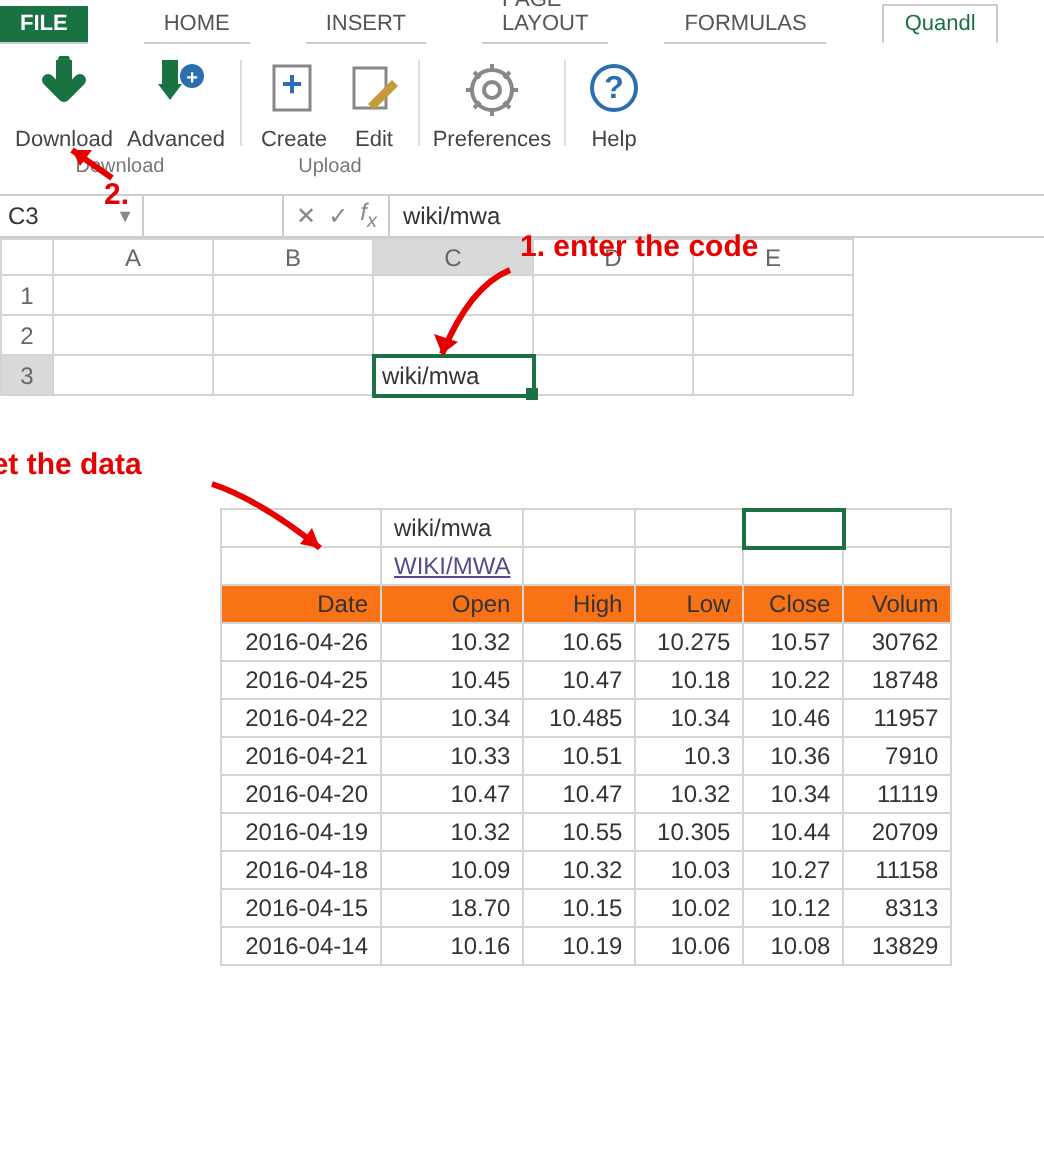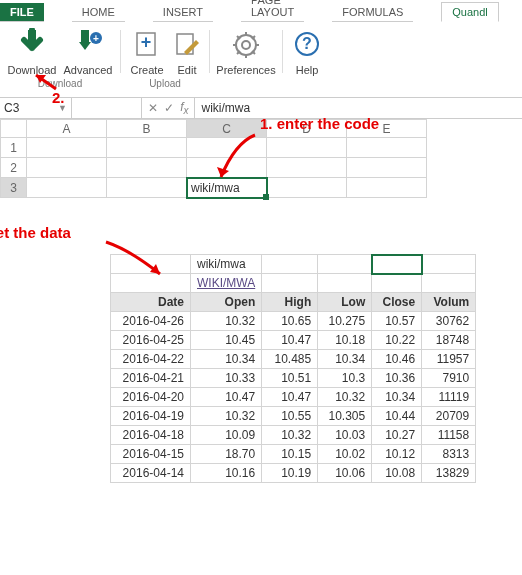--- a/index.html
+++ b/index.html
@@ -38,21 +38,21 @@
   table.grid td { height: 20px; padding: 0 4px; }
   .selhdr { background: #d9d9d9 !important; }
   .selcell { outline: 2px solid #1a7243; outline-offset: -1px; position: relative; }
   .fillhandle { position:absolute; right:-3px; bottom:-3px; width:6px; height:6px; background:#1a7243; }
 
   .annot { position: absolute; color: #e60000; font-weight: bold; font-size: 15px; pointer-events: none; }
 
   .result { margin-top: 56px; padding-left: 110px; position: relative; }
   .result table { border-collapse: collapse; }
   .result th, .result td { border: 1px solid #d4d4d4; font-size: 12px; padding: 2px 6px; height: 18px; text-align: right; }
-  .result th { background: #e5e5e5; font-weight: bold; text-align: right; }
+  .result th { background: #f97316; font-weight: normal; text-align: right; }
   .rescell-left { text-align: left !important; }
   .reslink { color: #5a4a85; text-decoration: underline; }
   .ressel { outline: 2px solid #1a7243; outline-offset: -1px; }
 
   svg { display: block; }
 </style>
 </head>
 <body>
 
 <div class="menubar">

